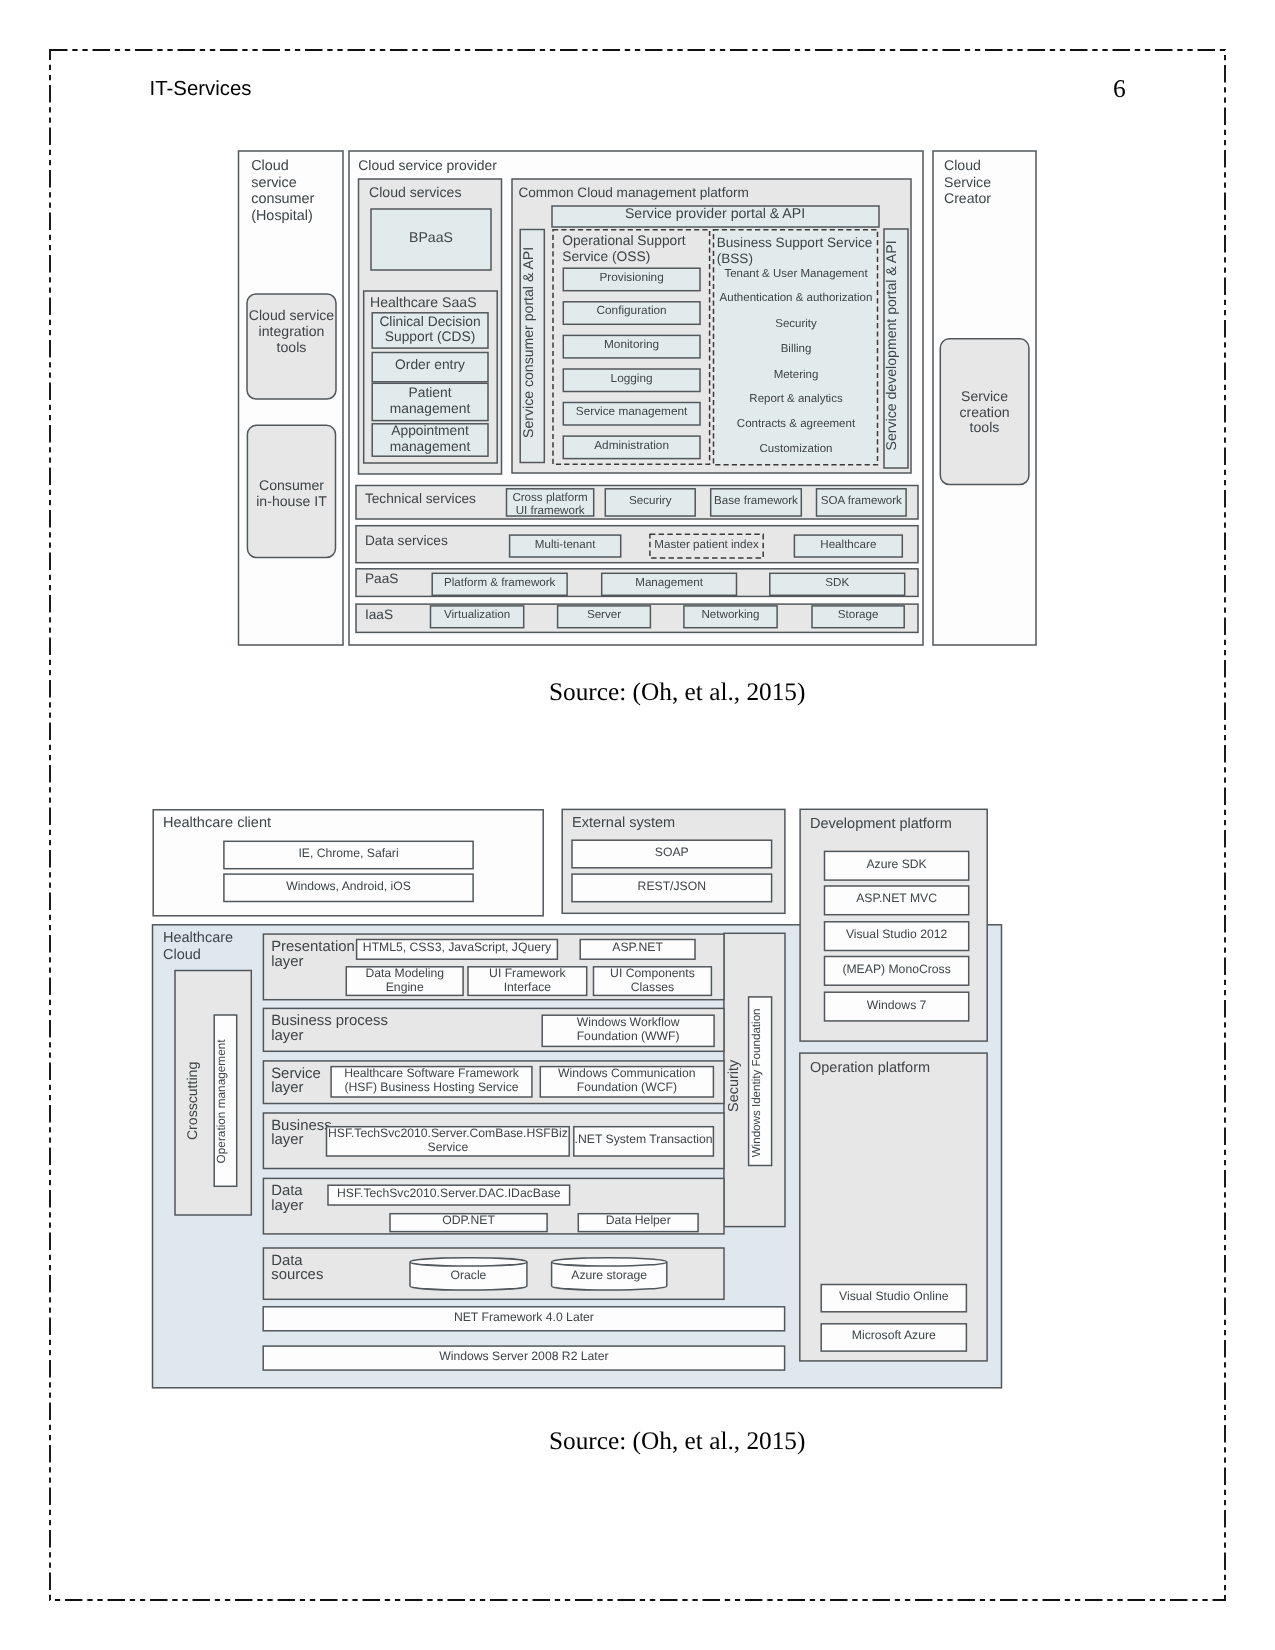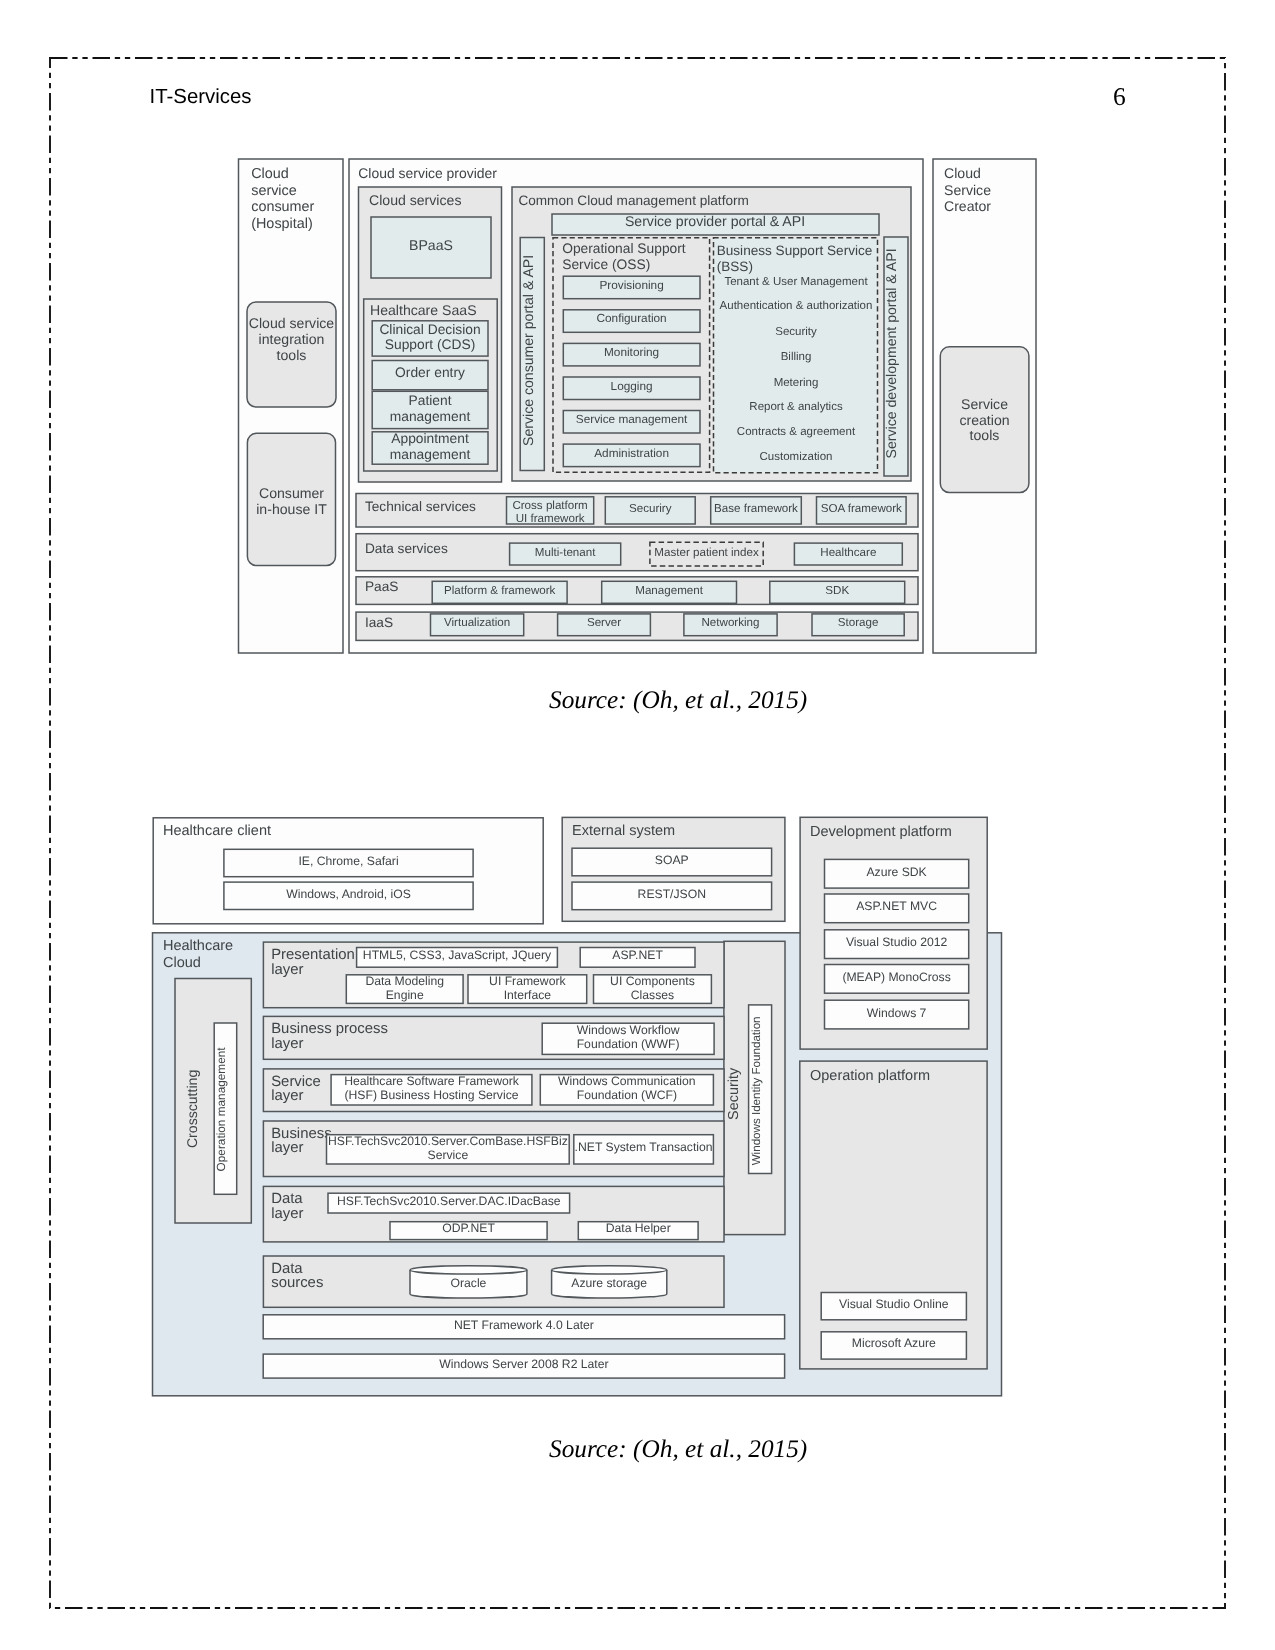--- a/index.html
+++ b/index.html
@@ -1,25 +1,25 @@
 <!DOCTYPE html>
 <html><head>
 <meta charset="utf-8">
 <style>
   html,body{margin:0;padding:0;}
   body{width:1275px;height:1650px;background:#fff;font-family:"Liberation Serif",serif;overflow:hidden;-webkit-font-smoothing:antialiased;-moz-osx-font-smoothing:grayscale;text-rendering:geometricPrecision;}
-  .page{position:absolute;left:0;top:8px;width:1275px;height:1338px;}
+  .page{position:absolute;left:0;top:0;width:1275px;height:1338px;}
   .page-border{position:absolute;}
   .hdr{position:absolute;color:#000;}
   .hdr-title{font-family:"Liberation Sans",sans-serif;font-size:20.4px;top:78px;}
   .hdr-page{font-family:"Liberation Serif",serif;font-size:25.5px;top:74px;}
   .dg{position:absolute;font-family:"Liberation Sans",sans-serif;}
   .dg text{-webkit-font-smoothing:antialiased;}
   svg{shape-rendering:geometricPrecision;}
-  .caption{position:absolute;text-align:right;font-size:25.3px;color:#000;white-space:nowrap;font-style:italic;}
+  .caption{position:absolute;text-align:right;font-size:25.3px;color:#000;white-space:nowrap;}
   .para{position:absolute;text-align:center;font-size:25.2px;color:#000;white-space:nowrap;}
 </style>
 </head>
 <body>
 
 <div class="page">
   <svg class="page-border" width="1185" height="1560" style="left:45px;top:45px">
       <rect x="5" y="5" width="1175" height="1550" fill="none" stroke="#111111" stroke-width="1.9" stroke-dasharray="17.5,4.8,5.3,4.8,5.3,4.8"></rect>
     </svg>
   <div class="hdr hdr-title" style="left:149.5px">IT-Services</div>

